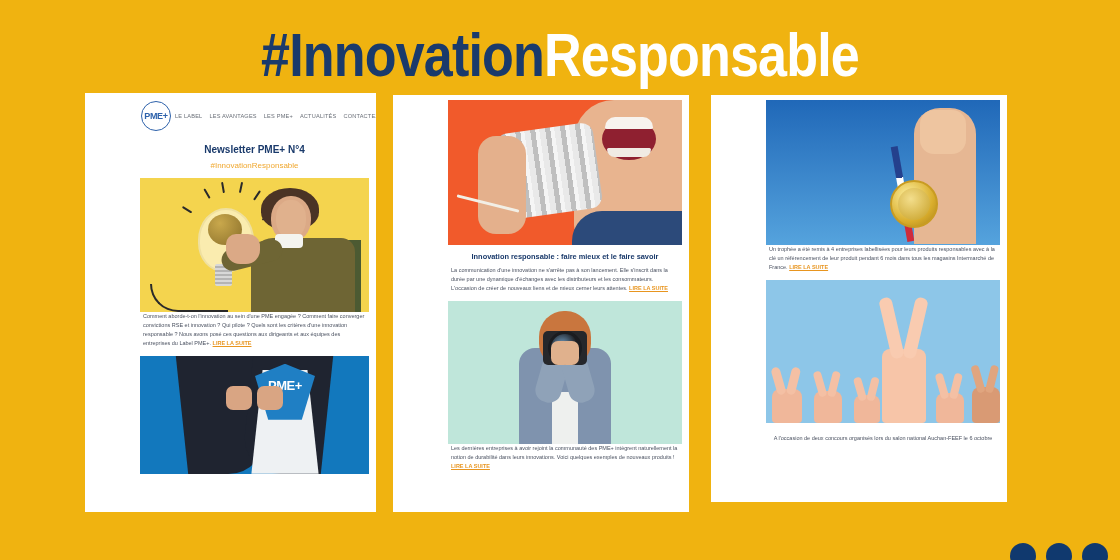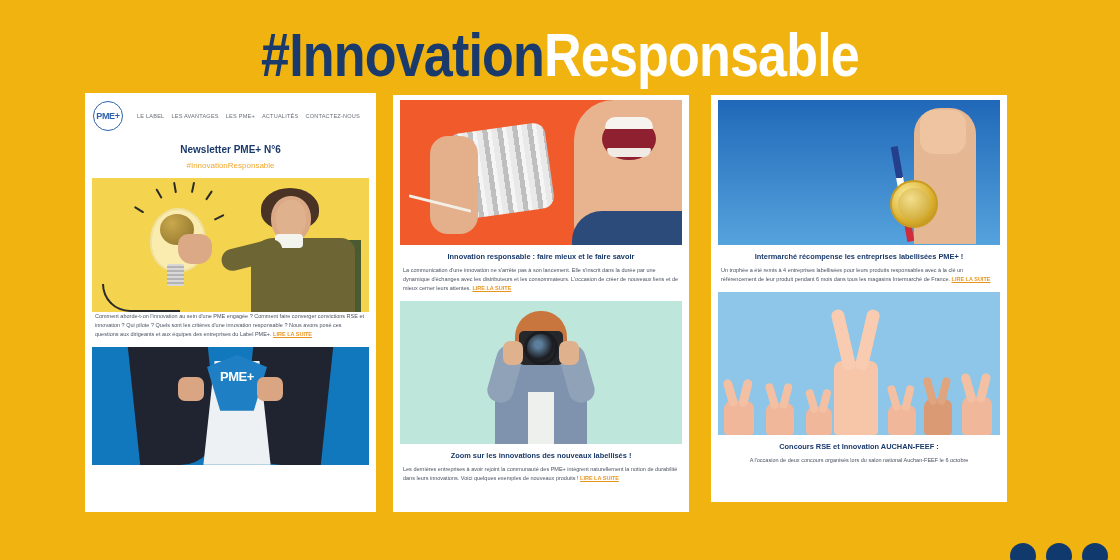--- a/index.html
+++ b/index.html
@@ -32,20 +32,21 @@
   }
   #headline .hl-a { color: #1a3a6b; }
   #headline .hl-b { color: #ffffff; }
 
   
   .panel {
     position: absolute;
     background: #ffffff;
     box-sizing: border-box;
     overflow: hidden;
+    padding-left: 48px;
   }
   #panel-left   { left: 85px;  top: 93px; width: 291px; height: 419px; }
   #panel-middle { left: 393px; top: 95px; width: 296px; height: 417px; }
   #panel-right  { left: 711px; top: 95px; width: 296px; height: 407px; }
 
   
   .site-head {
     display: flex;
     align-items: center;
     padding: 8px 6px 4px 8px;
@@ -381,21 +382,21 @@
     <div class="logo-badge">PME+</div>
     <div class="site-nav">
       <span>LE LABEL</span>
       <span>LES AVANTAGES</span>
       <span>LES PME+</span>
       <span>ACTUALITÉS</span>
       <span>CONTACTEZ-NOUS</span>
     </div>
   </div>
 
-  <div class="nl-title">Newsletter PME+ N°6</div>
+  <div class="nl-title">Newsletter PME+ N°4</div>
   <div class="nl-sub">#InnovationResponsable</div>
 
   <div class="panel-pad">
     <div class="img img-bulb">
       <div class="ray" style="left:66px;  top:10px; transform:rotate(-30deg);"></div>
       <div class="ray" style="left:82px;  top:4px;  transform:rotate(-10deg);"></div>
       <div class="ray" style="left:100px; top:4px;  transform:rotate(12deg);"></div>
       <div class="ray" style="left:116px; top:12px; transform:rotate(34deg);"></div>
       <div class="ray" style="left:46px;  top:26px; transform:rotate(-58deg);"></div>
       <div class="ray" style="left:126px; top:34px; transform:rotate(64deg);"></div>
@@ -455,38 +456,36 @@
       <div class="ph-head"></div>
       <div class="ph-arm-l"></div>
       <div class="ph-arm-r"></div>
       <div class="ph-cam"></div>
       <div class="ph-lens"></div>
       <div class="ph-hand-l"></div>
       <div class="ph-hand-r"></div>
     </div>
   </div>
 
-  <div class="art-title">Zoom sur les innovations des nouveaux labellisés !</div>
   <div class="art-body"><span>Les dernières entreprises à avoir rejoint la communauté des PME+ intègrent naturellement la notion de durabilité dans leurs innovations. Voici quelques exemples de nouveaux produits ! </span><span class="read-more">LIRE LA SUITE</span></div>
 </div>
 
 <div class="panel" id="panel-right">
 
   <div class="panel-pad" style="padding-top:5px;">
     <div class="img img-medal">
       <div class="ribbon-b"></div>
       <div class="ribbon-a"></div>
       <div class="medal-arm"></div>
       <div class="medal-fist"></div>
       <div class="medal-disc"></div>
       <div class="medal-inner"></div>
     </div>
   </div>
 
-  <div class="art-title">Intermarché récompense les entreprises labellisées PME+ !</div>
   <div class="art-body"><span>Un trophée a été remis à 4 entreprises labellisées pour leurs produits responsables avec à la clé un référencement de leur produit pendant 6 mois dans tous les magasins Intermarché de France. </span><span class="read-more">LIRE LA SUITE</span></div>
 
   <div class="panel-pad">
     <div class="img img-peace">
       <div class="peace" style="left:6px;  width:30px; height:54px;">
         <div class="palm" style="width:30px; height:34px;"></div>
         <div class="f1" style="left:2px;  bottom:28px; width:9px; height:28px; transform:rotate(-16deg);"></div>
         <div class="f2" style="left:17px; bottom:28px; width:9px; height:28px; transform:rotate(14deg);"></div>
       </div>
       <div class="peace" style="left:48px; width:28px; height:50px;">
@@ -516,21 +515,20 @@
       </div>
       <div class="peace" style="left:244px; width:30px; height:62px;">
         <div class="palm" style="width:30px; height:38px;"></div>
         <div class="f1" style="left:2px;  bottom:32px; width:9px; height:30px; transform:rotate(-16deg);"></div>
         <div class="f2" style="left:17px; bottom:32px; width:9px; height:30px; transform:rotate(14deg);"></div>
       </div>
     </div>
   </div>
 
   <div class="art-title">
-    <div>Concours RSE et Innovation AUCHAN-FEEF :</div>
   </div>
   <div class="art-body" style="text-align:center;">A l'occasion de deux concours organisés lors du salon national Auchan-FEEF le 6 octobre</div>
 </div>
 
 <div id="dots">
   <span></span>
   <span></span>
   <span></span>
 </div>
 

